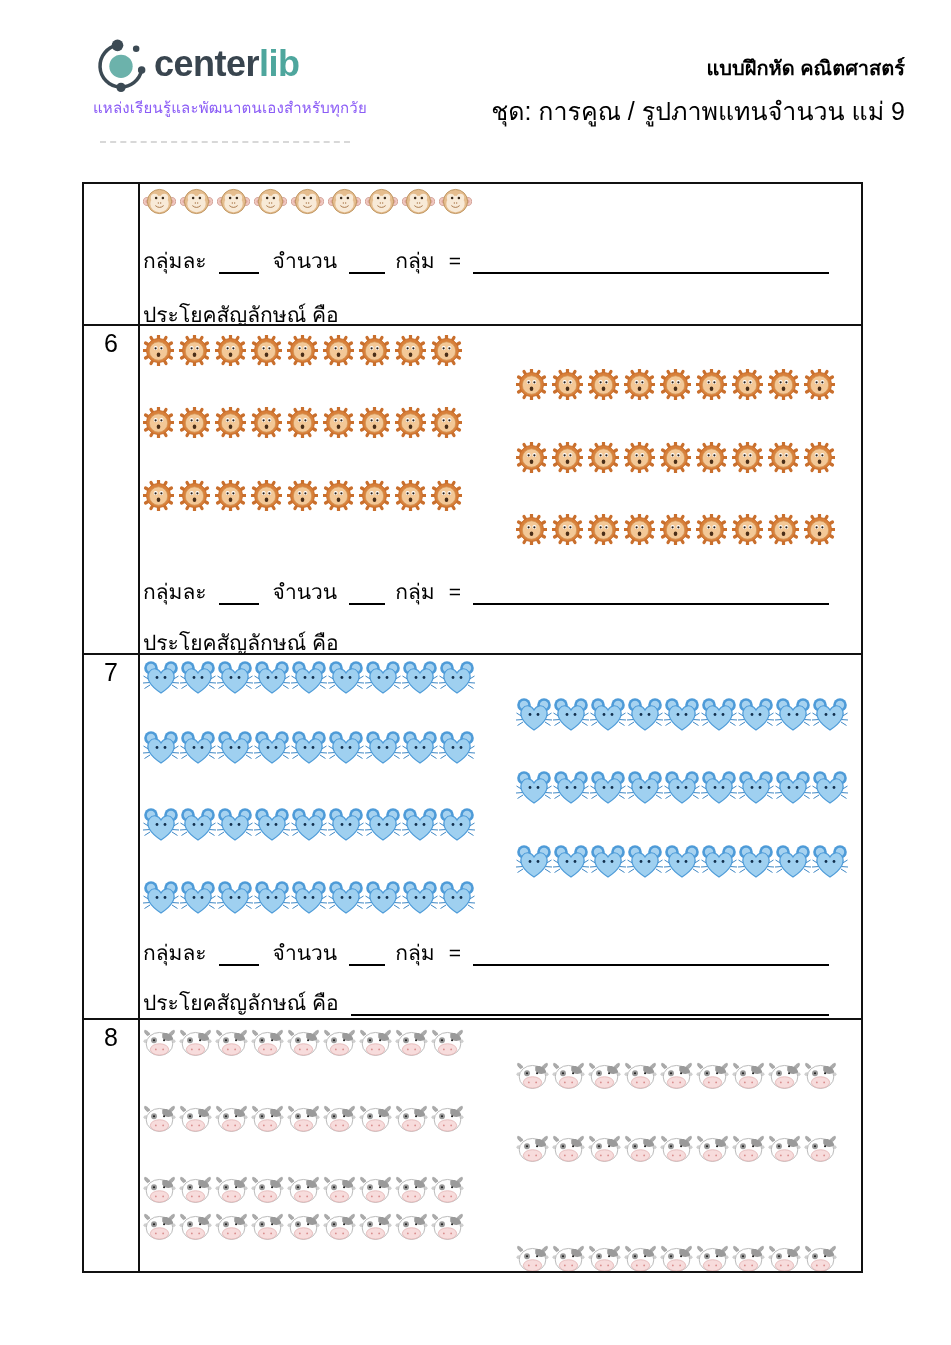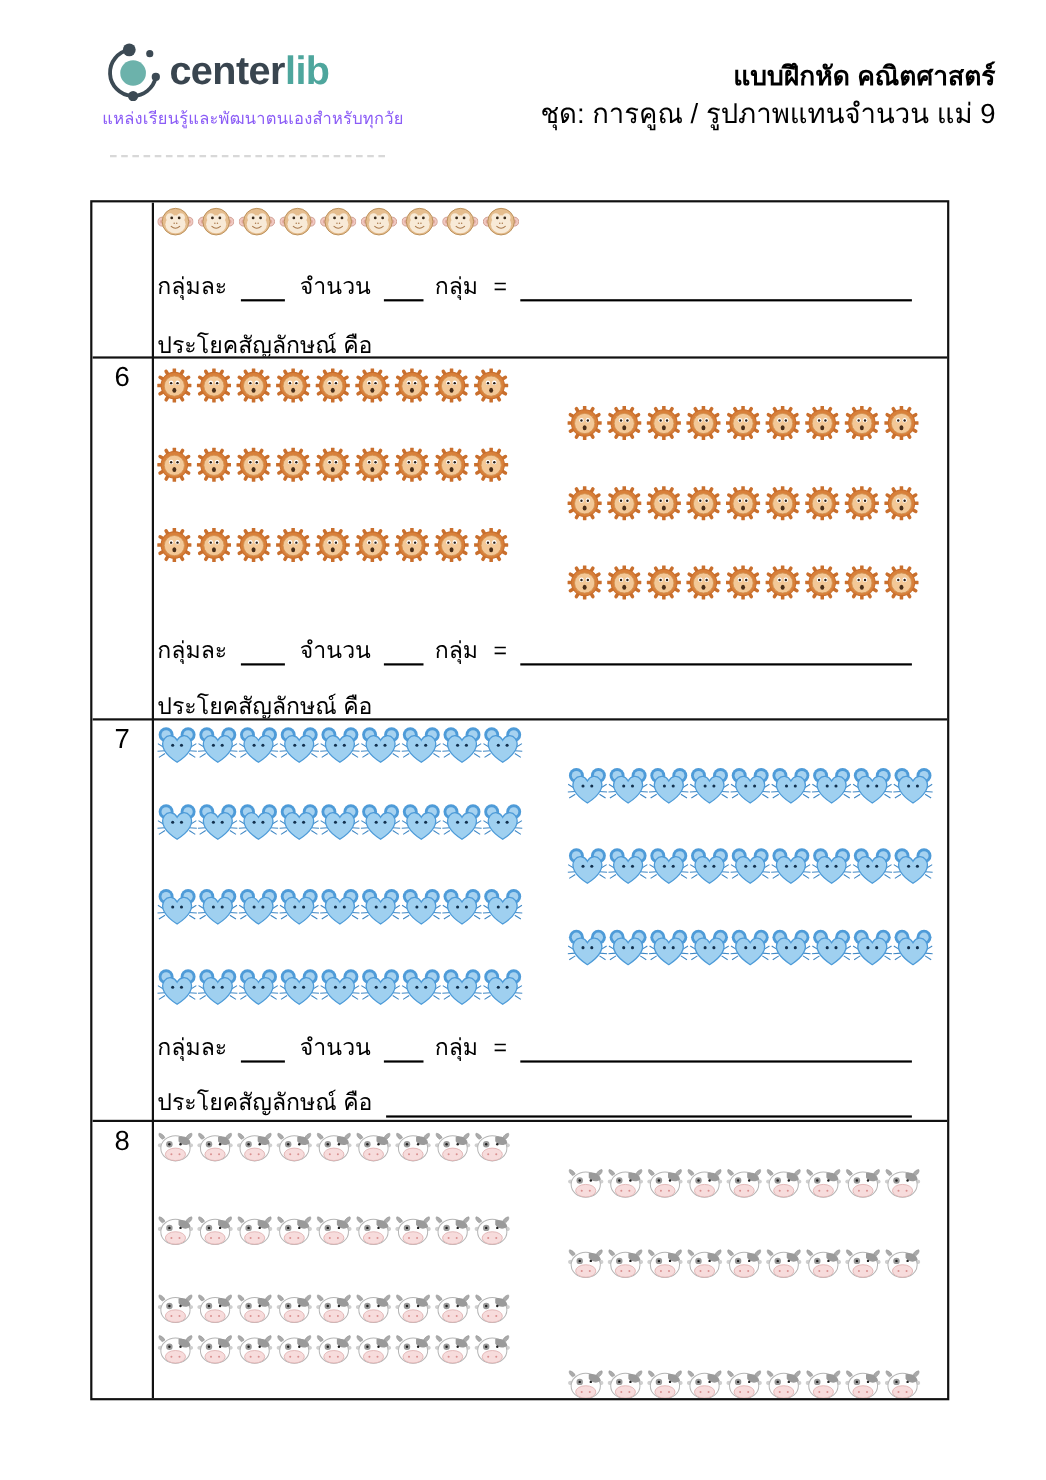--- a/index.html
+++ b/index.html
@@ -10,22 +10,22 @@
   }
   
   .logo-block { position:absolute; left:93px; top:36px; }
   .logo-row { display:flex; align-items:center; }
   .logo-icon { width:56px; height:56px; flex:0 0 auto; }
   .brand { font-size:36px; font-weight:bold; letter-spacing:-0.5px; margin-left:5px; line-height:1; }
   .brand .b-primary { color:#39454f; }
   .brand .b-secondary { color:#4ea69d; }
   .tagline { margin-top:4px; font-size:15px; color:#8b5cf6; letter-spacing:0.2px; }
   .titles { position:absolute; right:46px; top:56px; text-align:right; }
-  .title { font-size:24px; font-weight:bold; line-height:1.2; }
-  .subtitle { font-size:25px; margin-top:4px; line-height:1.2; }
+  .title { font-size:20px; font-weight:bold; line-height:1.2; }
+  .subtitle { font-size:25px; margin-top:16px; line-height:1.2; }
   .artifact-line { position:absolute; left:100px; top:141px; width:250px; height:0; border-top:2px dashed #d8d8d8; }
   
   .sheet {
     position:absolute; left:82px; top:182px; width:781px; height:1091px;
     border:2px solid #111; overflow:hidden;
   }
   .sheet-inner { position:absolute; left:0; top:0; right:0; bottom:0; }
   .vline { position:absolute; left:54px; top:0; bottom:0; width:2px; background:#111; }
   .section { position:absolute; left:0; right:0; overflow:hidden; }
   .section.bordered { border-top:2px solid #111; }

